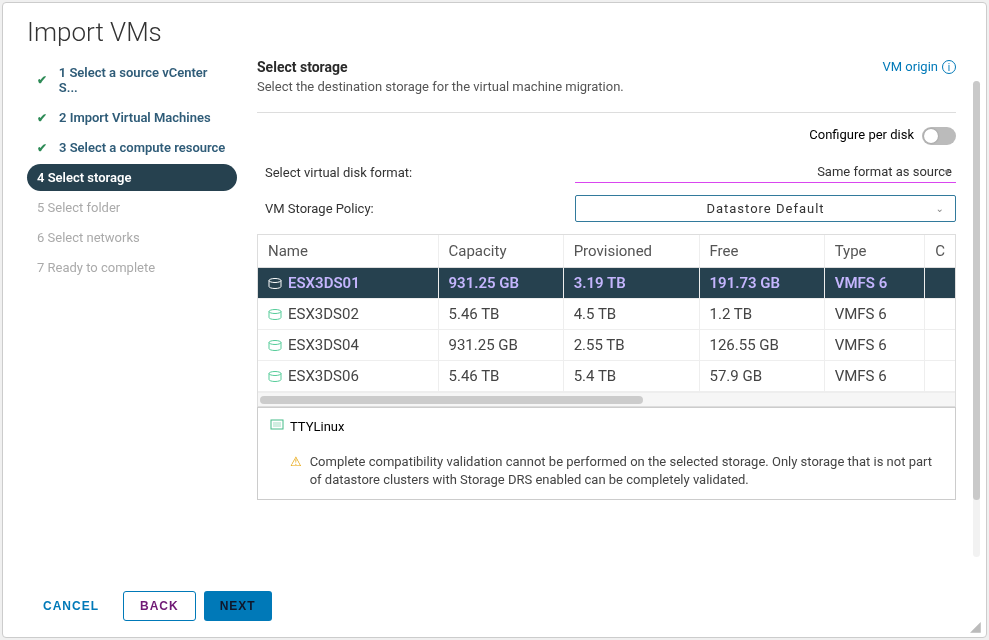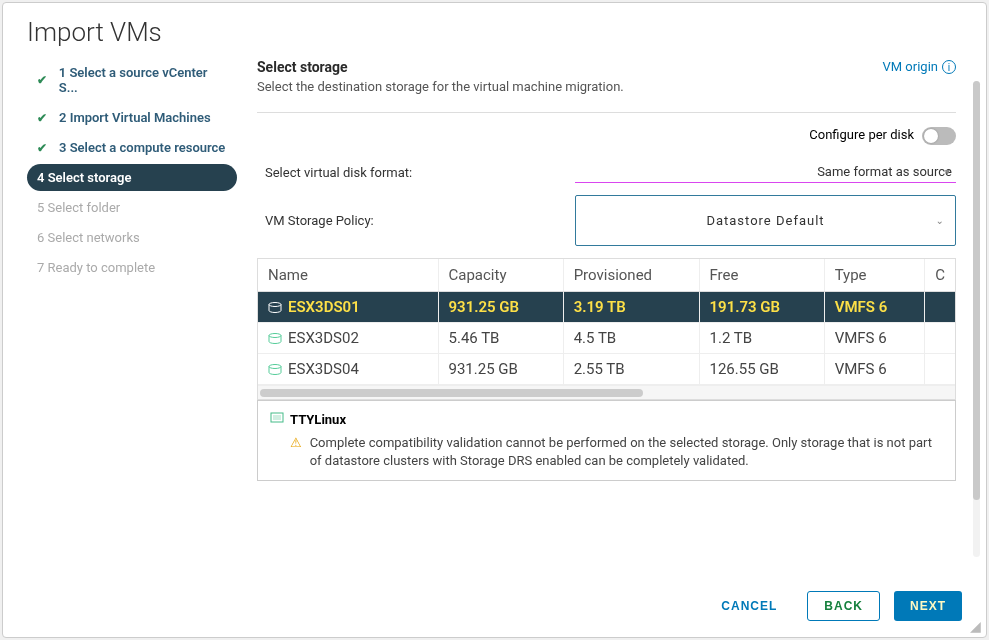--- a/index.html
+++ b/index.html
@@ -76,50 +76,50 @@
 .info-icon { display:inline-block; width:14px; height:14px; border:1px solid #0079b8; border-radius:50%; font-size:10px; line-height:13px; text-align:center; color:#0079b8; }
 
 .config-row { display:flex; justify-content:flex-end; align-items:flex-start; margin-bottom:16px; font-size:13px; }
 .toggle { width:34px; height:18px; background:#bbb; border-radius:10px; position:relative; margin-left:8px; cursor:pointer; }
 .toggle::after { content:""; width:14px; height:14px; background:#fff; border-radius:50%; position:absolute; top:2px; left:2px; box-shadow:0 0 2px rgba(0,0,0,0.3); }
 
 .form-row { display:flex; align-items:center; margin-bottom:12px; font-size:13px; }
 .form-label { flex: 0 0 310px; color:#333;margin-left:8px; }
 .dropdown { flex:1; border-bottom:1px solid #d946ef; padding:3px 4px; color:#333; display:flex; justify-content:flex-end; align-items:center; position:relative; cursor:pointer; }
 .dropdown .chev { position:absolute; right:6px; color:#888; font-size:10px; }
-.dropdown.bordered { border:1px solid #327a9c; border-radius:2px; justify-content:center; letter-spacing:1px; padding:17px; }
+.dropdown.bordered { border:1px solid #327a9c; border-radius:2px; justify-content:center; letter-spacing:1px; padding:5px; }
 .dropdown.bordered .chev { right:10px; }
 
 .table-wrap { border:1px solid #ddd; border-top:none; }
 .tbl { width:100%; border-collapse:collapse; font-size:15px; }
 .tbl th { text-align:left; font-weight:400; color:#555; padding:7px 10px; border-top:1px solid #ddd; border-bottom:1px solid #ddd; background:#fff; cursor:pointer; }
 .tbl th + th, .tbl td + td { border-left:1px solid #eee; }
 .tbl td { padding:6px 10px; border-bottom:1px solid #eee; color:#444; }
-.tbl tr.selected td { background:#26414f; color:#fde047; font-weight:600; }
+.tbl tr.selected td { background:#26414f; color:#c4b5fd; font-weight:600; }
 .ds-icon { display:inline-block; width:14px; height:11px; margin-right:6px; position:relative; top:1px; }
 .ds-icon svg { width:14px; height:11px; }
 .hscroll { height:14px; background:#f6f6f6; position:relative; border-top:1px solid #eee; }
 .hscroll .thumb { position:absolute; left:2px; top:3px; height:8px; width:55%; background:#ccc; border-radius:4px; }
 
 .compat-label { font-size:13px; color:#555; margin:14px 0 4px; }
 .compat-box { border:1px solid #ccc; padding:10px 12px; font-size:13px; }
-.compat-vm { display:flex; align-items:center; gap:6px; margin-bottom:6px;font-weight:bold; }
+.compat-vm { display:flex; align-items:center; gap:6px; margin-bottom:18px; }
 .compat-msg { display:flex; gap:8px; padding-left:20px; color:#444; line-height:1.4; }
 .warn-icon { color:#e6a100; flex:0 0 auto; }
 
 .scrollbar-v {
   position:absolute; right:6px; top:78px; bottom:80px; width:7px; background:#f2f2f2; border-radius:4px;
 }
 .scrollbar-v .thumb { position:absolute; left:0; top:0; width:7px; height:88%; background:#c9c9c9; border-radius:4px; }
 
-.footer { padding:14px 24px 16px; display:flex; justify-content:flex-end; gap:14px; border-top:1px solid #eee0; }
+.footer { padding:14px 24px 16px; display:flex; gap:8px; border-top:1px solid #eee0; }
 .btn { font-size:12px; letter-spacing:1px; padding:7px 16px; border-radius:3px; cursor:pointer; border:none; font-weight:600; }
 .btn.cancel { background:transparent; color:#0079b8; }
-.btn.back { background:#fff; color:#15803d; border:1px solid #0079b8; }
-.btn.next { background:#0079b8; color:#fef9c3; }
+.btn.back { background:#fff; color:#701a75; border:1px solid #0079b8; }
+.btn.next { background:#0079b8; color:#0f172a; }
 
 .resize-handle { position:absolute; right:4px; bottom:4px; width:12px; height:12px; color:#bbb; font-size:14px; line-height:10px; cursor:nwse-resize; }
 </style>
 </head>
 <body>
 
 <div class="dialog">
   <div class="dialog-title">Import VMs</div>
 
   <div class="content-area">
@@ -227,20 +227,31 @@
                   <td><span class="ds-icon"><svg viewBox="0 0 14 11">
                         <ellipse cx="7" cy="2.5" rx="6" ry="2" fill="none" stroke="#5c9" stroke-width="1"></ellipse>
                         <path d="M1 2.5 V8.5 A6 2 0 0 0 13 8.5 V2.5" fill="none" stroke="#5c9" stroke-width="1"></path>
                       </svg></span>ESX3DS04</td>
                   <td>931.25 GB</td>
                   <td>2.55 TB</td>
                   <td>126.55 GB</td>
                   <td>VMFS 6</td>
                   <td></td>
                 </tr>
+                <tr>
+                  <td><span class="ds-icon"><svg viewBox="0 0 14 11">
+                        <ellipse cx="7" cy="2.5" rx="6" ry="2" fill="none" stroke="#5c9" stroke-width="1"></ellipse>
+                        <path d="M1 2.5 V8.5 A6 2 0 0 0 13 8.5 V2.5" fill="none" stroke="#5c9" stroke-width="1"></path>
+                      </svg></span>ESX3DS06</td>
+                  <td>5.46 TB</td>
+                  <td>5.4 TB</td>
+                  <td>57.9 GB</td>
+                  <td>VMFS 6</td>
+                  <td></td>
+                </tr>
               </tbody>
           </table>
           <div class="hscroll">
               <div class="thumb"></div>
             </div>
         </div>
 
         <div class="compat-box">
           <div class="compat-vm">
             <span>

